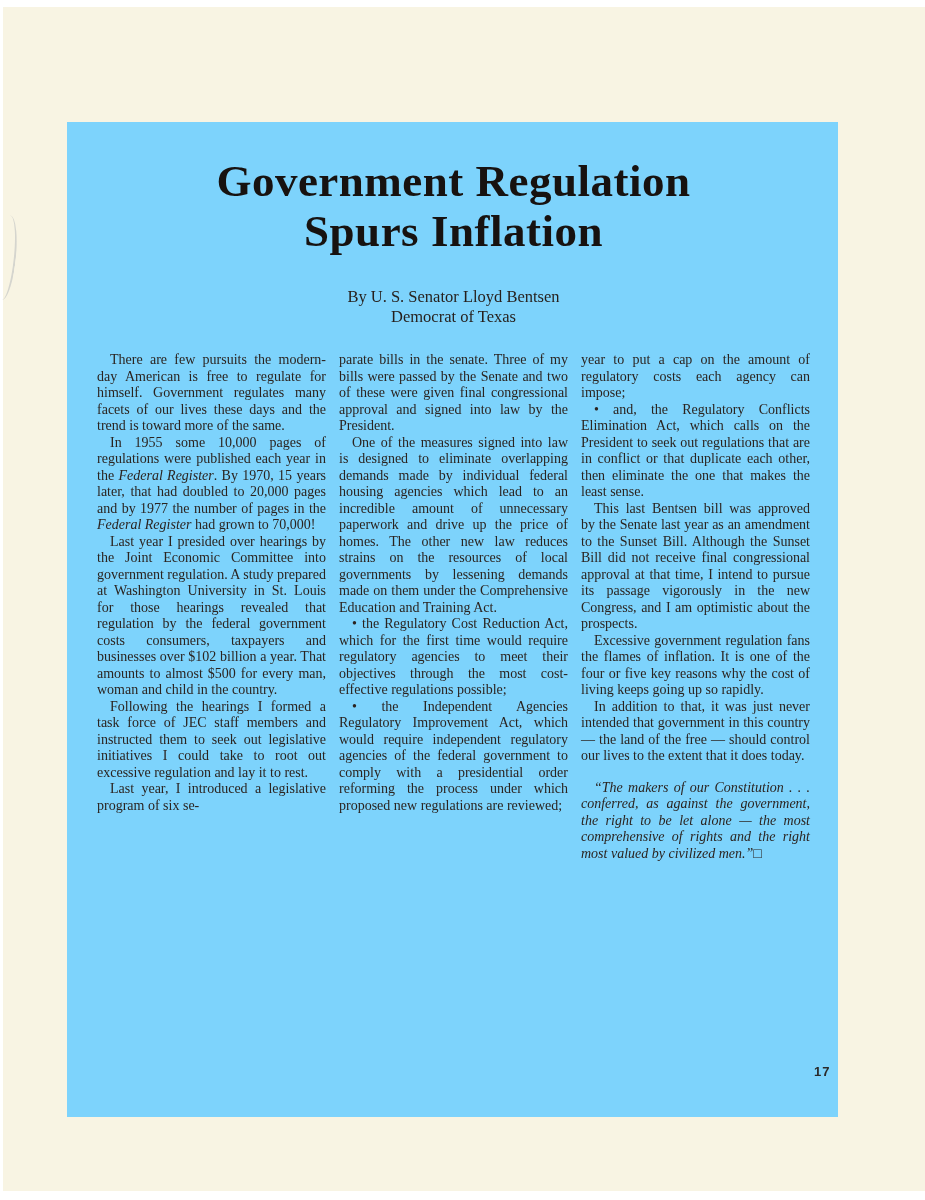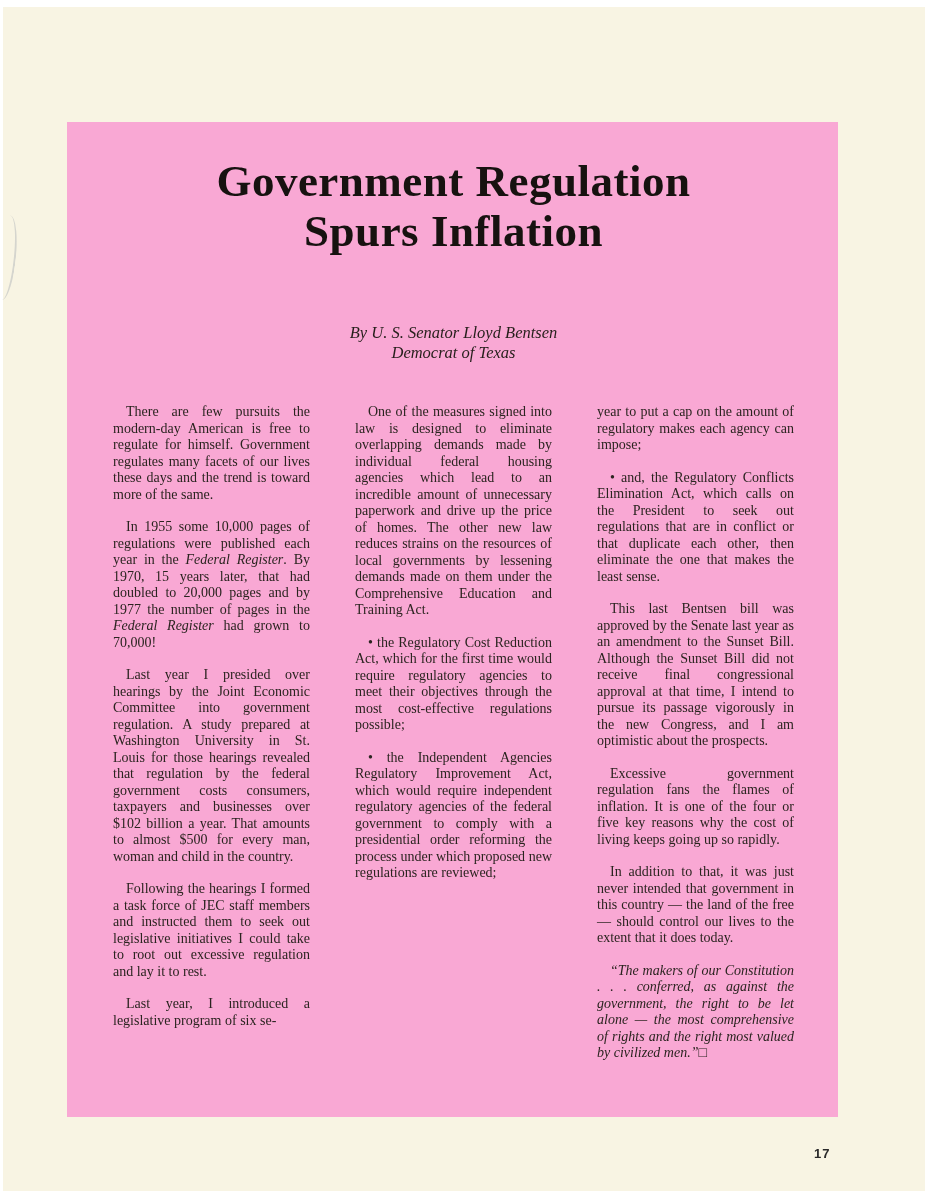--- a/index.html
+++ b/index.html
@@ -20,62 +20,61 @@
     position:absolute; left:-4px; top:215px; width:18px; height:85px;
     border-right:2px solid #b9bcbe;
     border-radius:0 60% 40% 0;
     opacity:.55;
     transform:rotate(8deg);
   }
 
   .panel {
     position:absolute; left:67px; top:122px;
     width:771px; height:995px;
-    background:#f9a8d4;
+    background:#7dd3fc;
     box-sizing:border-box;
     padding:0 28px 0 30px;
     overflow:hidden;
   }
 
   .title {
     margin:34px 0 0 0;
     text-align:center;
     font-size:45px;
     line-height:1.12;
     font-weight:bold;
     color:#171210;
     letter-spacing:0.5px;
   }
 
   .byline {
-    margin-top:66px;
+    margin-top:30px;
     text-align:center;
     font-size:16.5px;
     line-height:1.22;
     color:#261f1b;
-    font-style:italic;
   }
 
   .cols { display:flex; gap:13px; margin-top:25px; }
   .col {
     flex:1;
     font-size:14px;
     line-height:16.5px;
     text-align:justify;
     color:#2b2420;
   }
-  .col p { margin:16px; text-indent:13px; }
+  .col p { margin:0; text-indent:13px; }
   .col p.no-indent { text-indent:0; }
   .col p.gap { margin-top:15px; }
   .col p.italic { font-style:italic; }
   .col .it { font-style:italic; }
   .col .end-mark { font-style:normal; font-size:14px; letter-spacing:1px; }
 
   .pagenum {
-    position:absolute; left:814px; top:1146px;
+    position:absolute; left:814px; top:1064px;
     font-family:"Liberation Sans", "DejaVu Sans", sans-serif;
     font-size:13px; font-weight:bold;
     color:#2a2a2a;
     letter-spacing:1px;
   }
 </style>
 </head>
 <body>
 
 <div class="canvas">
@@ -95,26 +94,27 @@
 
     <div class="cols">
       <div class="col">
           <p><span>There are few pursuits the modern-day American is free to regulate for himself. Government regulates many facets of our lives these days and the trend is toward more of the same.</span></p>
           <p><span>In 1955 some 10,000 pages of regulations were published each year in the </span><span class="it">Federal Register</span><span>. By 1970, 15 years later, that had doubled to 20,000 pages and by 1977 the number of pages in the </span><span class="it">Federal Register</span><span> had grown to 70,000!</span></p>
           <p><span>Last year I presided over hearings by the Joint Economic Committee into government regulation. A study prepared at Washington University in St. Louis for those hearings revealed that regulation by the federal government costs consumers, taxpayers and businesses over $102 billion a year. That amounts to almost $500 for every man, woman and child in the country.</span></p>
           <p><span>Following the hearings I formed a task force of JEC staff members and instructed them to seek out legislative initiatives I could take to root out excessive regulation and lay it to rest.</span></p>
           <p><span>Last year, I introduced a legislative program of six se-</span></p>
         </div>
       <div class="col">
+          <p class="no-indent"><span>parate bills in the senate. Three of my bills were passed by the Senate and two of these were given final congressional approval and signed into law by the President.</span></p>
           <p><span>One of the measures signed into law is designed to eliminate overlapping demands made by individual federal housing agencies which lead to an incredible amount of unnecessary paperwork and drive up the price of homes. The other new law reduces strains on the resources of local governments by lessening demands made on them under the Comprehensive Education and Training Act.</span></p>
           <p><span>• the Regulatory Cost Reduction Act, which for the first time would require regulatory agencies to meet their objectives through the most cost-effective regulations possible;</span></p>
           <p><span>• the Independent Agencies Regulatory Improvement Act, which would require independent regulatory agencies of the federal government to comply with a presidential order reforming the process under which proposed new regulations are reviewed;</span></p>
         </div>
       <div class="col">
-          <p class="no-indent"><span>year to put a cap on the amount of regulatory makes each agency can impose;</span></p>
+          <p class="no-indent"><span>year to put a cap on the amount of regulatory costs each agency can impose;</span></p>
           <p><span>• and, the Regulatory Conflicts Elimination Act, which calls on the President to seek out regulations that are in conflict or that duplicate each other, then eliminate the one that makes the least sense.</span></p>
           <p><span>This last Bentsen bill was approved by the Senate last year as an amendment to the Sunset Bill. Although the Sunset Bill did not receive final congressional approval at that time, I intend to pursue its passage vigorously in the new Congress, and I am optimistic about the prospects.</span></p>
           <p><span>Excessive government regulation fans the flames of inflation. It is one of the four or five key reasons why the cost of living keeps going up so rapidly.</span></p>
           <p><span>In addition to that, it was just never intended that government in this country — the land of the free — should control our lives to the extent that it does today.</span></p>
           <p class="gap italic"><span>“The makers of our Constitution . . . conferred, as against the government, the right to be let alone — the most comprehensive of rights and the right most valued by civilized men.”</span><span class="end-mark">□</span></p>
         </div>
     </div>
   </div>
 
   <div class="pagenum">17</div>

